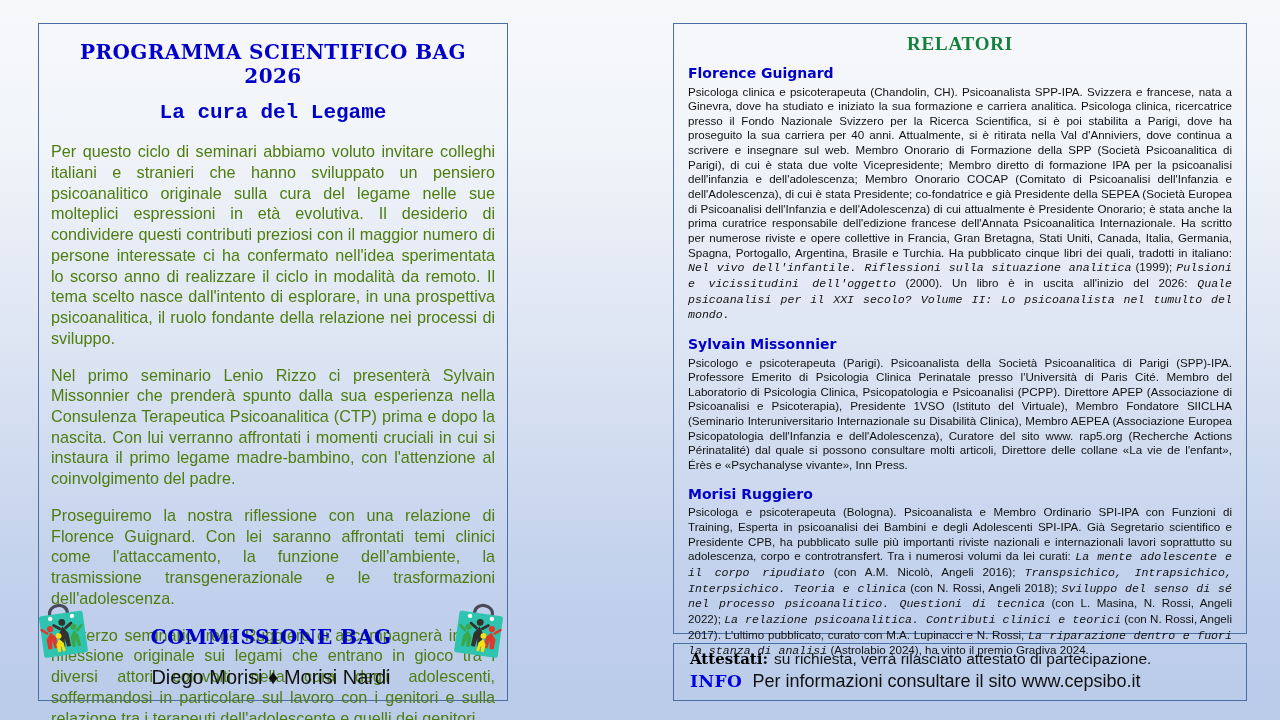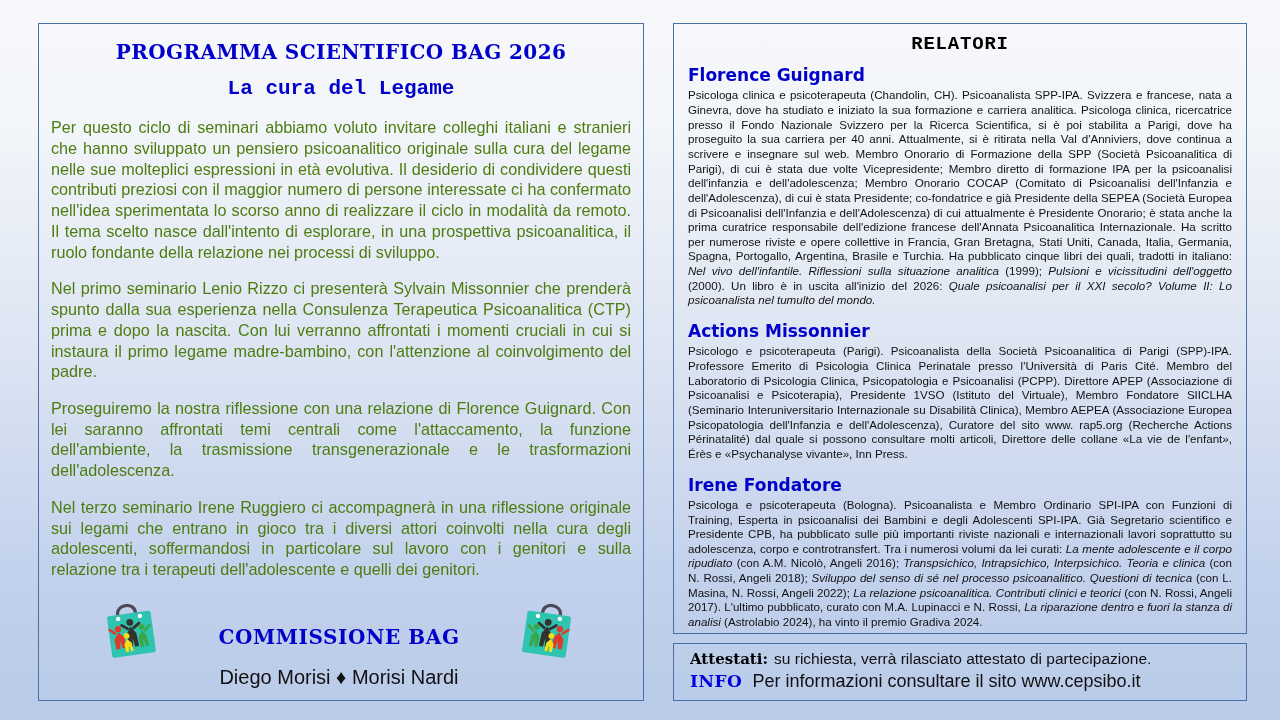--- a/index.html
+++ b/index.html
@@ -24,21 +24,21 @@
   
   .panel {
     position: absolute;
     box-sizing: border-box;
     border: 1px solid #4a6fa5;
     background: transparent;
   }
   #left-panel {
     left: 38px;
     top: 23px;
-    width: 606px;
+    width: 470px;
     height: 678px;
     padding: 10px 12px 8px 12px;
   }
   #speakers-panel {
     left: 673px;
     top: 23px;
     width: 574px;
     height: 611px;
     padding: 7px 14px 6px 14px;
   }
@@ -117,53 +117,54 @@
   .commission-names {
     text-align: center;
     font-size: 20px;
     line-height: 1.25;
     color: #111;
     margin-top: 2px;
   }
 
   
   .relatori-title {
-    font-family: Liberation Mono, monospace;
+    font-family: Liberation Serif, serif;
     font-weight: bold;
     font-size: 19px;
-    color: #000000;
+    color: #15803d;
     text-align: center;
     letter-spacing: 0.8px;
     margin: 2px 0 10px 0;
   }
   .speaker {
     margin-bottom: 13px;
   }
   .speaker:last-child {
     margin-bottom: 0;
   }
   .speaker-name {
     font-family: "DejaVu Sans", "Liberation Sans", sans-serif;
     font-weight: bold;
-    font-size: 17px;
+    font-size: 14px;
     color: #0000c8;
     margin: 0 0 2px 0;
     line-height: 1.25;
   }
   .speaker-bio {
     font-size: 11.6px;
     line-height: 1.265;
     text-align: justify;
     text-justify: inter-word;
     color: #111;
     margin: 0;
     hyphens: none;
   }
   .speaker-bio i {
     font-style: italic;
+    font-family: Liberation Mono, monospace;
   }
 
   
   .footer-line {
     display: flex;
     align-items: baseline;
     white-space: nowrap;
   }
   .footer-line + .footer-line {
     margin-top: 3px;
@@ -198,21 +199,21 @@
 <div class="poster">
 
   <div class="panel" id="left-panel">
 
     <div class="title-main">PROGRAMMA SCIENTIFICO BAG 2026</div>
     <div class="title-sub">La cura del Legame</div>
 
     <div class="intro-body">
       <p>Per questo ciclo di seminari abbiamo voluto invitare colleghi italiani e stranieri che hanno sviluppato un pensiero psicoanalitico originale sulla cura del legame nelle sue molteplici espressioni in età evolutiva. Il desiderio di condividere questi contributi preziosi con il maggior numero di persone interessate ci ha confermato nell'idea sperimentata lo scorso anno di realizzare il ciclo in modalità da remoto. Il tema scelto nasce dall'intento di esplorare, in una prospettiva psicoanalitica, il ruolo fondante della relazione nei processi di sviluppo.</p>
       <p>Nel primo seminario Lenio Rizzo ci presenterà Sylvain Missonnier che prenderà spunto dalla sua esperienza nella Consulenza Terapeutica Psicoanalitica (CTP) prima e dopo la nascita. Con lui verranno affrontati i momenti cruciali in cui si instaura il primo legame madre-bambino, con l'attenzione al coinvolgimento del padre.</p>
-      <p>Proseguiremo la nostra riflessione con una relazione di Florence Guignard. Con lei saranno affrontati temi centrali come l'attaccamento, la funzione dell'ambiente, la trasmissione transgenerazionale e le trasformazioni dell'adolescenza.</p>
+      <p>Proseguiremo la nostra riflessione con una relazione di Florence Guignard. Con lei saranno affrontati temi clinici come l'attaccamento, la funzione dell'ambiente, la trasmissione transgenerazionale e le trasformazioni dell'adolescenza.</p>
       <p>Nel terzo seminario Irene Ruggiero ci accompagnerà in una riflessione originale sui legami che entrano in gioco tra i diversi attori coinvolti nella cura degli adolescenti, soffermandosi in particolare sul lavoro con i genitori e sulla relazione tra i terapeuti dell'adolescente e quelli dei genitori.</p>
     </div>
 
     <div id="commission-block">
       <div class="commission-row">
 
         <svg class="logo" viewBox="0 0 66 70">
           <g transform="rotate(-8 33 38)">
             <path d="M20 20 C20 9, 38 9, 38 20 L38 27" fill="none" stroke="#4a4a5a" stroke-width="3.2" stroke-linecap="round"></path>
             <rect x="9" y="20" width="44" height="42" rx="2.5" fill="#2ec4b0"></rect>
@@ -272,26 +273,26 @@
   <div class="panel" id="speakers-panel">
 
     <div class="relatori-title">RELATORI</div>
 
     <div class="speaker">
       <div class="speaker-name">Florence Guignard</div>
       <div class="speaker-bio">Psicologa clinica e psicoterapeuta (Chandolin, CH). Psicoanalista SPP-IPA. Svizzera e francese, nata a Ginevra, dove ha studiato e iniziato la sua formazione e carriera analitica. Psicologa clinica, ricercatrice presso il Fondo Nazionale Svizzero per la Ricerca Scientifica, si è poi stabilita a Parigi, dove ha proseguito la sua carriera per 40 anni. Attualmente, si è ritirata nella Val d'Anniviers, dove continua a scrivere e insegnare sul web. Membro Onorario di Formazione della SPP (Società Psicoanalitica di Parigi), di cui è stata due volte Vicepresidente; Membro diretto di formazione IPA per la psicoanalisi dell'infanzia e dell'adolescenza; Membro Onorario COCAP (Comitato di Psicoanalisi dell'Infanzia e dell'Adolescenza), di cui è stata Presidente; co-fondatrice e già Presidente della SEPEA (Società Europea di Psicoanalisi dell'Infanzia e dell'Adolescenza) di cui attualmente è Presidente Onorario; è stata anche la prima curatrice responsabile dell'edizione francese dell'Annata Psicoanalitica Internazionale. Ha scritto per numerose riviste e opere collettive in Francia, Gran Bretagna, Stati Uniti, Canada, Italia, Germania, Spagna, Portogallo, Argentina, Brasile e Turchia. Ha pubblicato cinque libri dei quali, tradotti in italiano: <i>Nel vivo dell'infantile. Riflessioni sulla situazione analitica</i> (1999); <i>Pulsioni e vicissitudini dell'oggetto</i> (2000). Un libro è in uscita all'inizio del 2026: <i>Quale psicoanalisi per il XXI secolo? Volume II: Lo psicoanalista nel tumulto del mondo.</i></div>
     </div>
 
     <div class="speaker">
-      <div class="speaker-name">Actions Missonnier</div>
+      <div class="speaker-name">Sylvain Missonnier</div>
       <div class="speaker-bio">Psicologo e psicoterapeuta (Parigi). Psicoanalista della Società Psicoanalitica di Parigi (SPP)-IPA. Professore Emerito di Psicologia Clinica Perinatale presso l'Università di Paris Cité. Membro del Laboratorio di Psicologia Clinica, Psicopatologia e Psicoanalisi (PCPP). Direttore APEP (Associazione di Psicoanalisi e Psicoterapia), Presidente 1VSO (Istituto del Virtuale), Membro Fondatore SIICLHA (Seminario Interuniversitario Internazionale su Disabilità Clinica), Membro AEPEA (Associazione Europea Psicopatologia dell'Infanzia e dell'Adolescenza), Curatore del sito www. rap5.org (Recherche Actions Périnatalité) dal quale si possono consultare molti articoli, Direttore delle collane «La vie de l'enfant», Érès e «Psychanalyse vivante», Inn Press.</div>
     </div>
 
     <div class="speaker">
-      <div class="speaker-name">Irene Fondatore</div>
+      <div class="speaker-name">Morisi Ruggiero</div>
       <div class="speaker-bio">Psicologa e psicoterapeuta (Bologna). Psicoanalista e Membro Ordinario SPI-IPA con Funzioni di Training, Esperta in psicoanalisi dei Bambini e degli Adolescenti SPI-IPA. Già Segretario scientifico e Presidente CPB, ha pubblicato sulle più importanti riviste nazionali e internazionali lavori soprattutto su adolescenza, corpo e controtransfert. Tra i numerosi volumi da lei curati: <i>La mente adolescente e il corpo ripudiato</i> (con A.M. Nicolò, Angeli 2016); <i>Transpsichico, Intrapsichico, Interpsichico. Teoria e clinica</i> (con N. Rossi, Angeli 2018); <i>Sviluppo del senso di sé nel processo psicoanalitico. Questioni di tecnica</i> (con L. Masina, N. Rossi, Angeli 2022); <i>La relazione psicoanalitica. Contributi clinici e teorici</i> (con N. Rossi, Angeli 2017). L'ultimo pubblicato, curato con M.A. Lupinacci e N. Rossi, <i>La riparazione dentro e fuori la stanza di analisi</i> (Astrolabio 2024), ha vinto il premio Gradiva 2024.</div>
     </div>
 
   </div>
 
   <div class="panel" id="footer-panel">
     <div class="footer-line">
       <span class="lbl-attestati">Attestati:</span>
       <span class="attestati-text">su richiesta, verrà rilasciato attestato di partecipazione.</span>
     </div>

